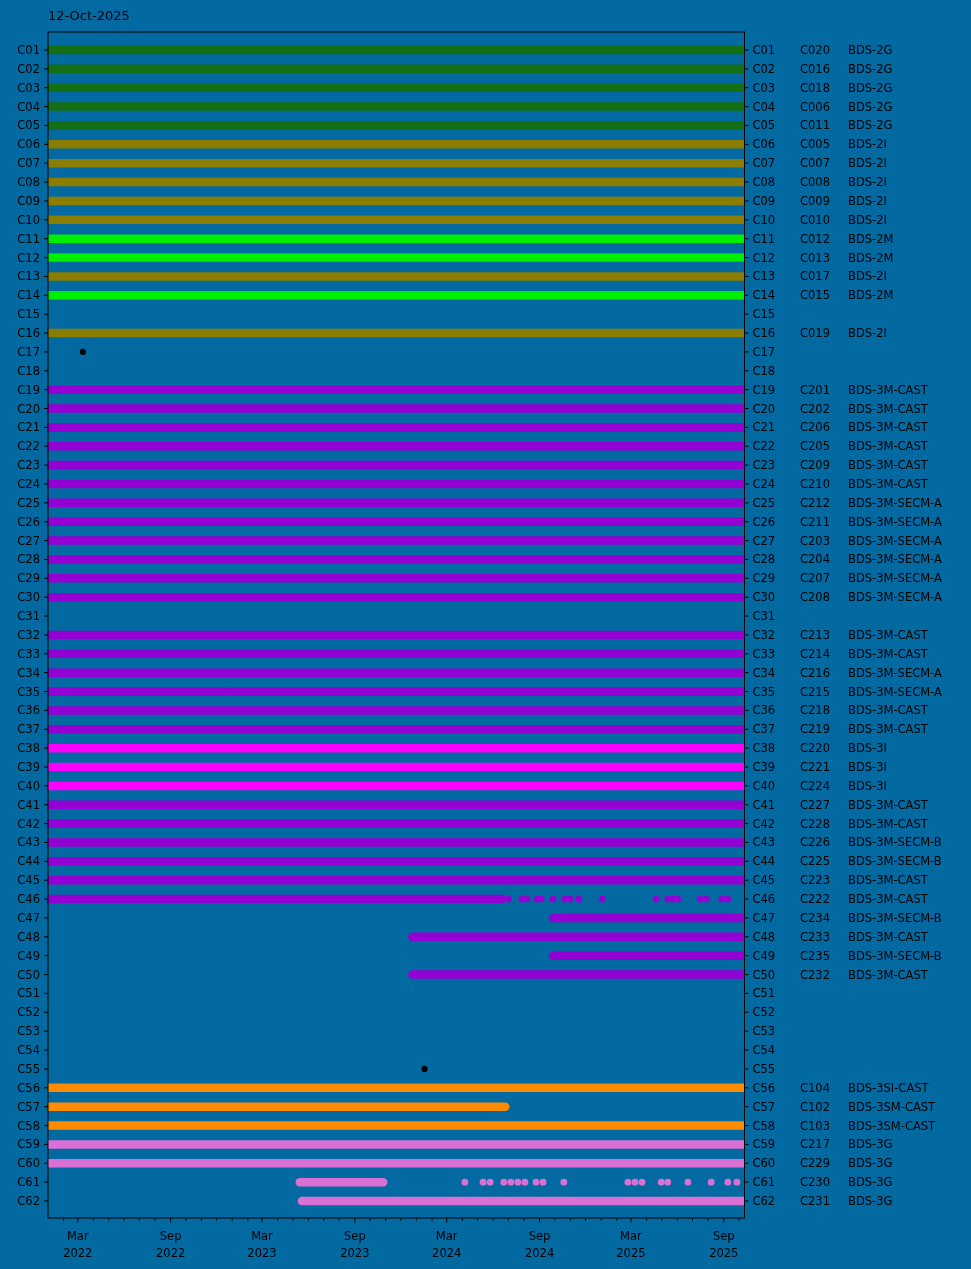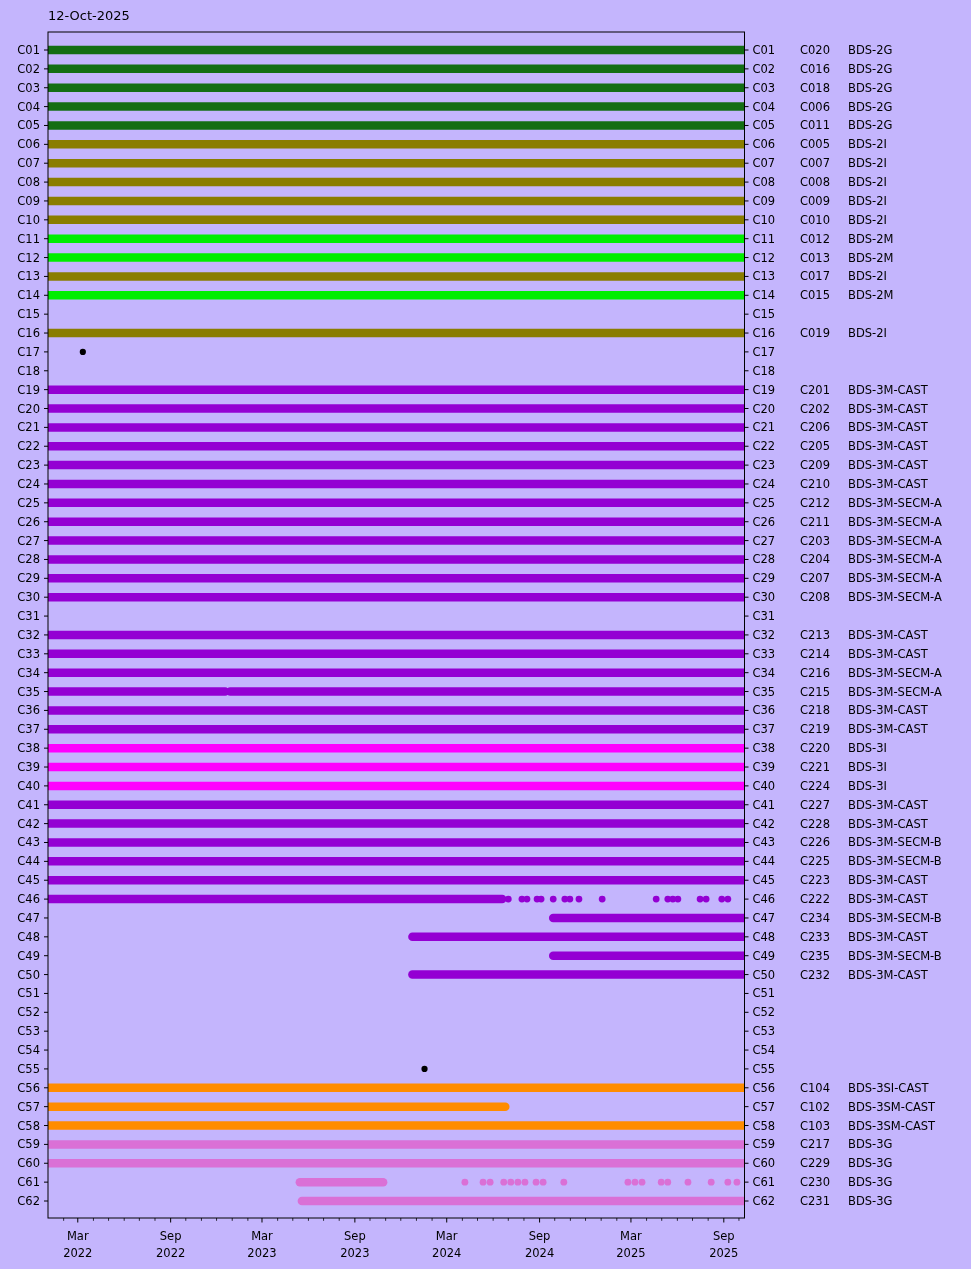--- a/index.html
+++ b/index.html
@@ -1,19 +1,19 @@
 <!DOCTYPE html>
 <html><head>
 <meta charset="utf-8">
 <style>
   html,body{margin:0;padding:0;background:#fff;}
   .page{
     position:relative;
     width:971px;height:1269px;
-    background:#c4b5fd;
+    background:#0369a1;
     font-family:"DejaVu Sans","Liberation Sans",sans-serif;
     overflow:hidden;
   }
   .chart-title{
     position:absolute;left:48px;top:8px;
     font-size:13px;color:#000;white-space:nowrap;
   }
   svg text{
     font-family:"DejaVu Sans","Liberation Sans",sans-serif;
     fill:#000;

